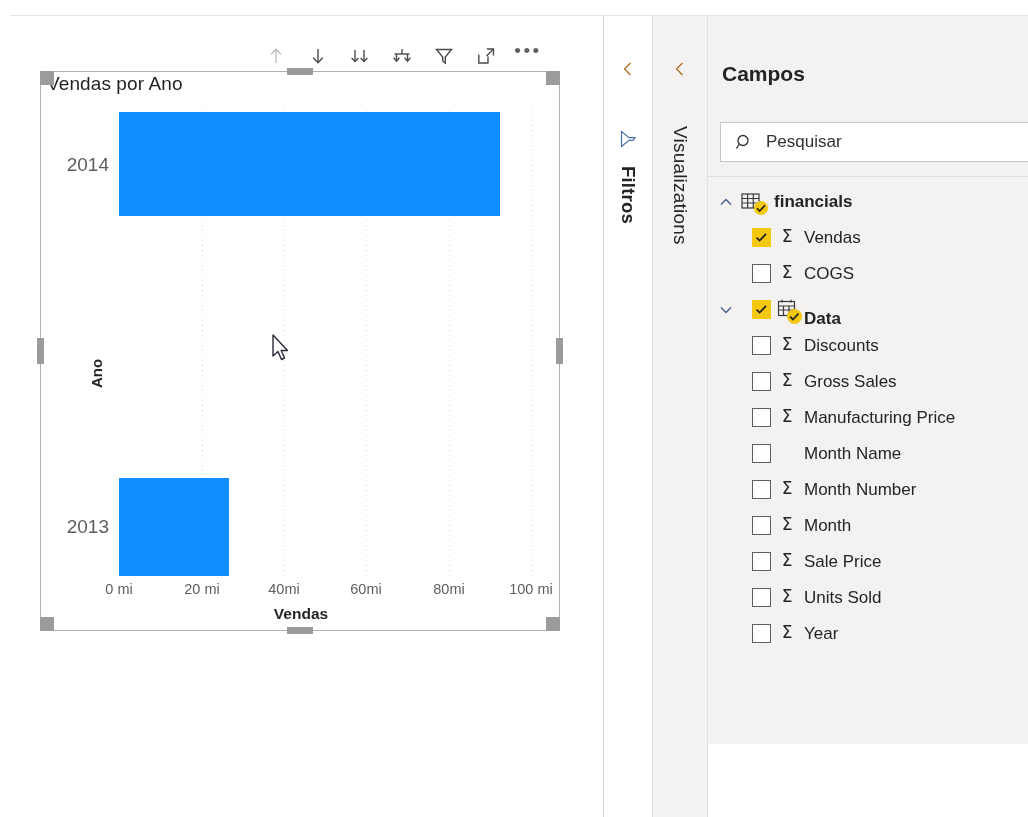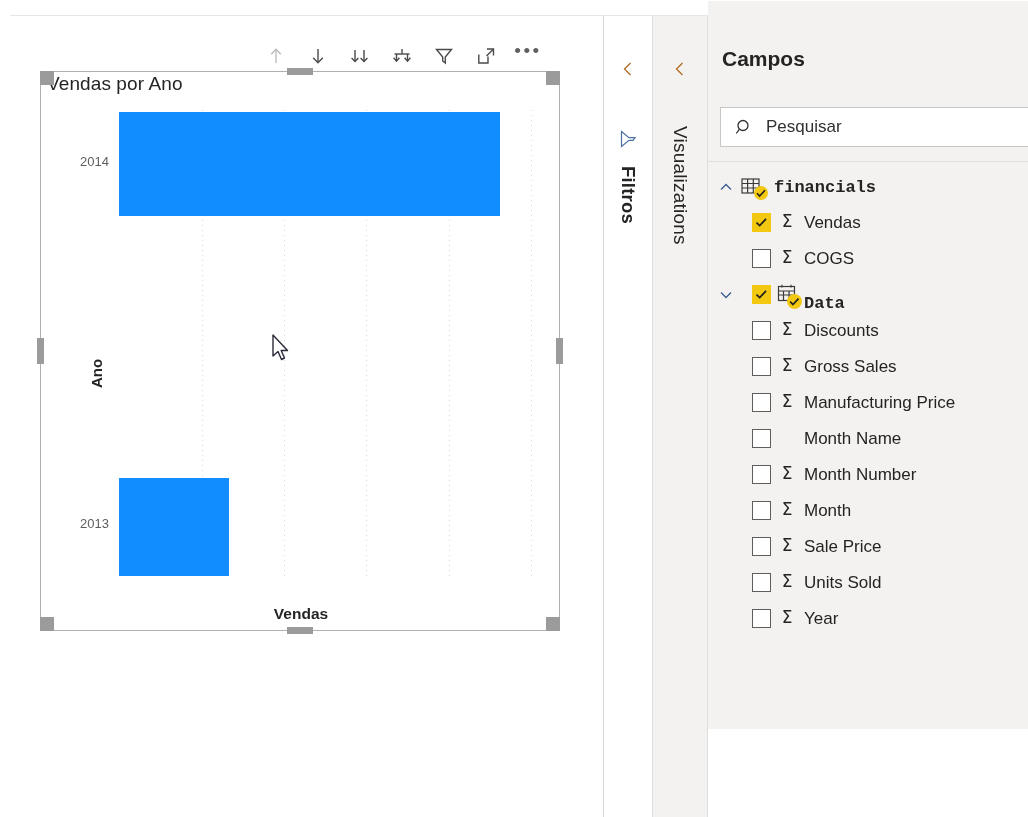--- a/index.html
+++ b/index.html
@@ -60,21 +60,21 @@
 
   
   .plot{position:absolute;left:78px;top:38px;width:414px;height:468px;}
   .gridline{position:absolute;top:0;width:1px;height:468px;
     background-image:linear-gradient(to bottom,#d9d9d9 1px,rgba(255,255,255,0) 1px);
     background-size:1px 5px;}
   .bar{position:absolute;background:#118DFF;}
 
   .ylabel{
     position:absolute;right:100%;margin-right:10px;
-    font-size:13px;color:#605e5c;white-space:nowrap;text-align:right;
+    font-size:19px;color:#605e5c;white-space:nowrap;text-align:right;
   }
   .axis-title-y{
     position:absolute;left:47px;top:316px;
     font-size:15px;color:#252423;font-weight:600;
     transform:rotate(-90deg);transform-origin:left top;white-space:nowrap;
   }
   .x-ticks{position:absolute;left:78px;top:509px;width:460px;height:20px;}
   .xtick{
     position:absolute;top:0;font-size:14.5px;color:#605e5c;
     transform:translateX(-50%);white-space:nowrap;
@@ -102,21 +102,21 @@
   }
   .pane-icon{position:absolute;top:112px;left:50%;margin-left:-11px;width:22px;height:22px;}
   .pane-vtext{
     position:absolute;left:50%;top:150px;
     font-size:18.5px;color:#252423;font-weight:600;white-space:nowrap;
     writing-mode:vertical-rl;transform:translateX(-50%);letter-spacing:.2px;
   }
   .pane-vtext.viz{top:110px;font-weight:400;font-size:19px;}
 
   
-  .fields-pane{position:absolute;left:708px;top:1px;width:320px;height:728px;background:#f3f2f1;}
+  .fields-pane{position:absolute;left:708px;top:16px;width:320px;height:728px;background:#f3f2f1;}
   .fields-title{position:absolute;left:14px;top:46px;font-size:21px;color:#252423;font-weight:600;}
   .search-box{
     position:absolute;left:12px;top:106px;width:320px;height:40px;
     background:#ffffff;border:1px solid #c8c6c4;box-sizing:border-box;
     display:flex;align-items:center;
   }
   .search-icon{margin-left:14px;margin-right:12px;display:flex;}
   .search-ph{font-size:17px;color:#323130;}
   .fields-sep{position:absolute;left:0;top:160px;width:320px;height:1px;background:#e1dfdd;}
 
@@ -130,21 +130,21 @@
     border:1.6px solid #605e5c;background:#ffffff;
   }
   .f-check.on{background:#F2C811;border-color:#F2C811;}
   .f-tableicon{position:absolute;left:32px;top:7px;width:24px;height:22px;}
   .f-badge{position:absolute;left:44px;top:16px;width:16px;height:16px;border-radius:50%;background:#F2C811;}
   .f-sigma{
     position:absolute;left:70px;top:6px;width:18px;text-align:center;
     font-size:17px;color:#252423;font-family:"DejaVu Sans", sans-serif;
   }
   .f-label{position:absolute;left:96px;font-size:17px;color:#252423;white-space:nowrap;}
-  .frow.group .f-label{left:64px;font-weight:600;font-family:Liberation Mono, monospace;}
+  .frow.group .f-label{left:64px;font-weight:600;}
   .frow.group.data .f-label{left:96px;font-weight:600;margin-top:17px;}
 </style>
 </head>
 <body>
 
 <div id="root">
 
   <div class="top-strip"></div>
   <div class="top-divider"></div>
 
@@ -222,20 +222,28 @@
 
         <div class="bar" style="left:0px;top:2px;width:381px;height:104px;"></div>
         <div class="ylabel" style="top:44px;">2014</div>
 
         <div class="bar" style="left:0px;top:368px;width:110px;height:98px;"></div>
         <div class="ylabel" style="top:406px;">2013</div>
       </div>
 
       <div class="axis-title-y">Ano</div>
 
+      <div class="x-ticks">
+        <span class="xtick" style="left:0px;">0 mi</span>
+        <span class="xtick" style="left:83px;">20 mi</span>
+        <span class="xtick" style="left:165px;">40mi</span>
+        <span class="xtick" style="left:247px;">60mi</span>
+        <span class="xtick" style="left:330px;">80mi</span>
+        <span class="xtick" style="left:412px;">100 mi</span>
+      </div>
 
       <div class="axis-title-x">Vendas</div>
 
       <div class="handle h-corner h-tl"></div>
       <div class="handle h-corner h-tr"></div>
       <div class="handle h-corner h-bl"></div>
       <div class="handle h-corner h-br"></div>
       <div class="handle h-t"></div>
       <div class="handle h-b"></div>
       <div class="handle h-l"></div>

